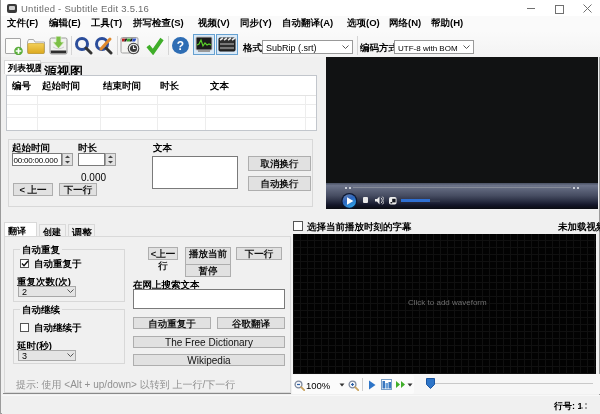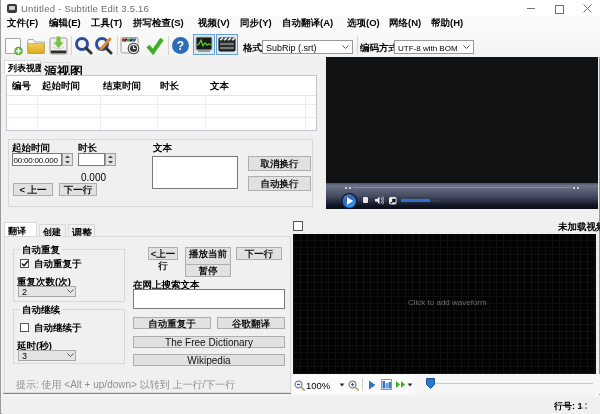--- a/index.html
+++ b/index.html
@@ -261,20 +261,21 @@
 <svg class="abs" style="left:387.5px;top:196.5px" width="8" height="8">
  <rect x="0" y="0" width="7.5" height="7.5" rx="1.8" fill="#ededed"></rect>
  <rect x="3.2" y="1.8" width="3.4" height="3.6" fill="#10131c"></rect>
  <rect x="1.5" y="5" width="1.7" height="1.4" fill="#10131c"></rect>
 </svg>
 
 <div class="abs" style="left:400px;top:199px;width:29px;height:2.5px;background:#2e6fd2"></div>
 <div class="abs" style="left:429px;top:199.5px;width:10px;height:2px;background:#343a4c"></div>
 
 <div class="cb" style="left:292px;top:221px"></div>
+<div class="abs t" style="left:306px;top:221px">选择当前播放时刻的字幕</div>
 <div class="abs t" style="left:557px;top:221px">未加载视频</div>
 
 <div class="abs" style="left:292px;top:234px;width:303px;height:140px;background:
  repeating-linear-gradient(90deg,#101010 0,#101010 1px,transparent 1px,transparent 7px),
  repeating-linear-gradient(0deg,#101010 0,#101010 1px,transparent 1px,transparent 7px),#020202"></div>
 <div class="abs t lat" style="left:407px;top:298px;color:#6f6f6f;font-size:8px">Click to add waveform</div>
 
 <div class="abs" style="left:291px;top:374px;width:308px;height:20px;background:#f6f6f6"></div>
 <div class="abs" style="left:291px;top:375px;width:122px;height:19px;background:#fbfbfb;border-radius:2px"></div>
 <svg class="abs" style="left:293px;top:380px" width="11" height="11">

